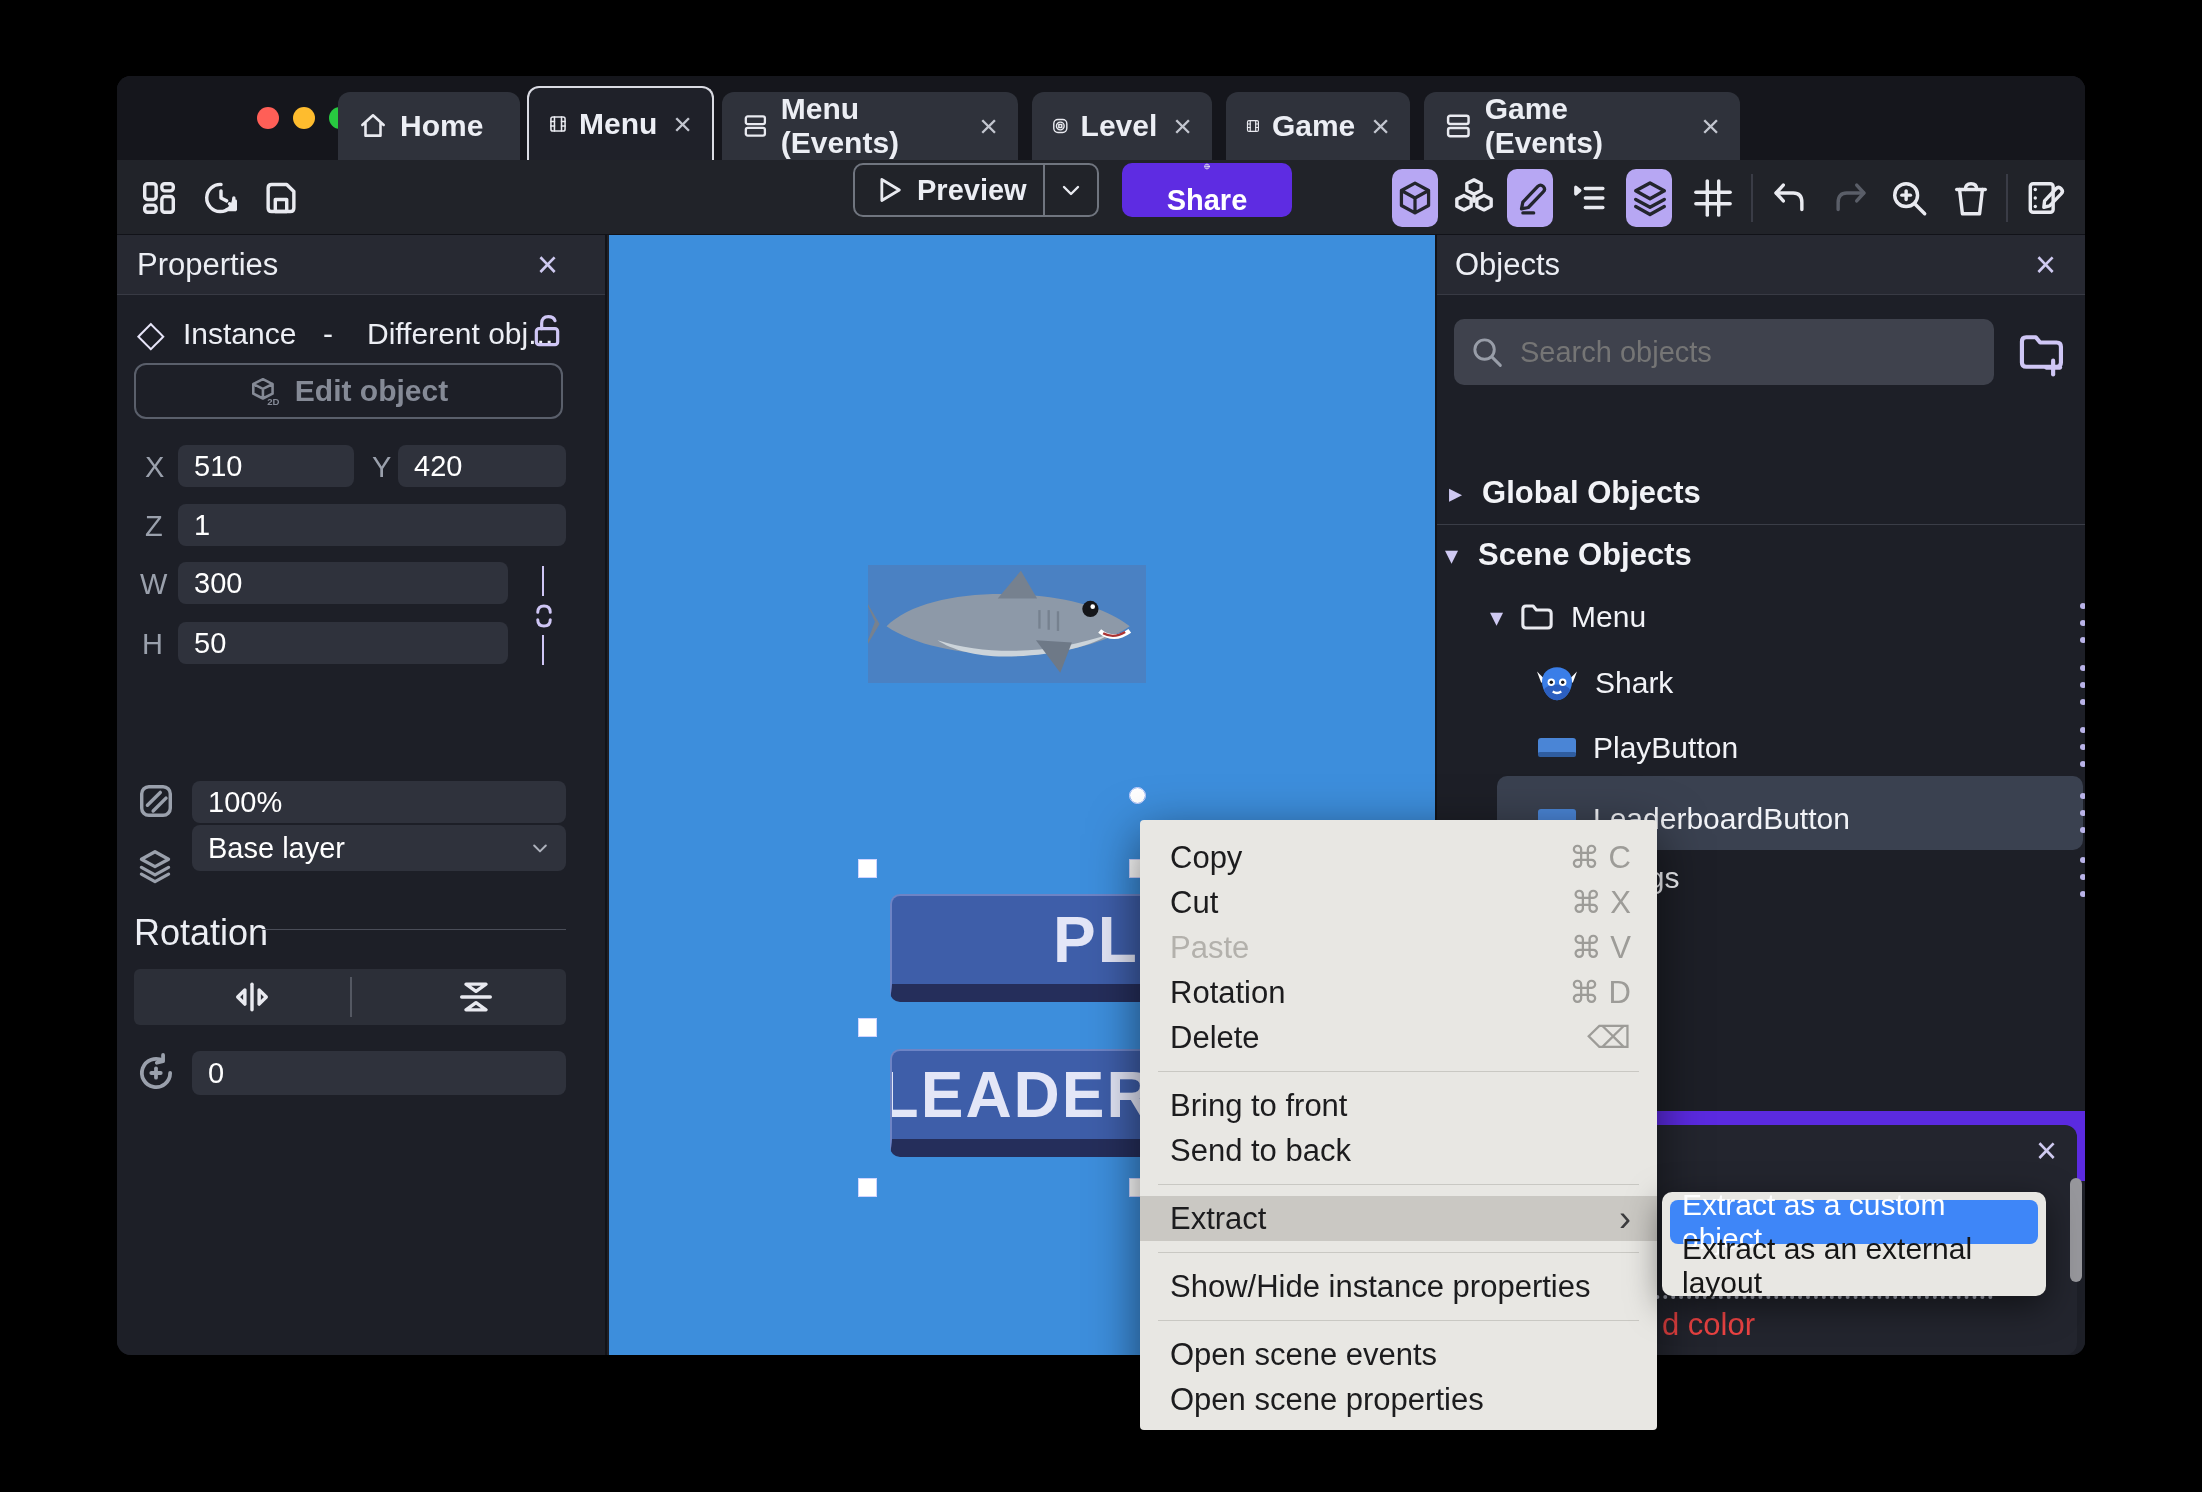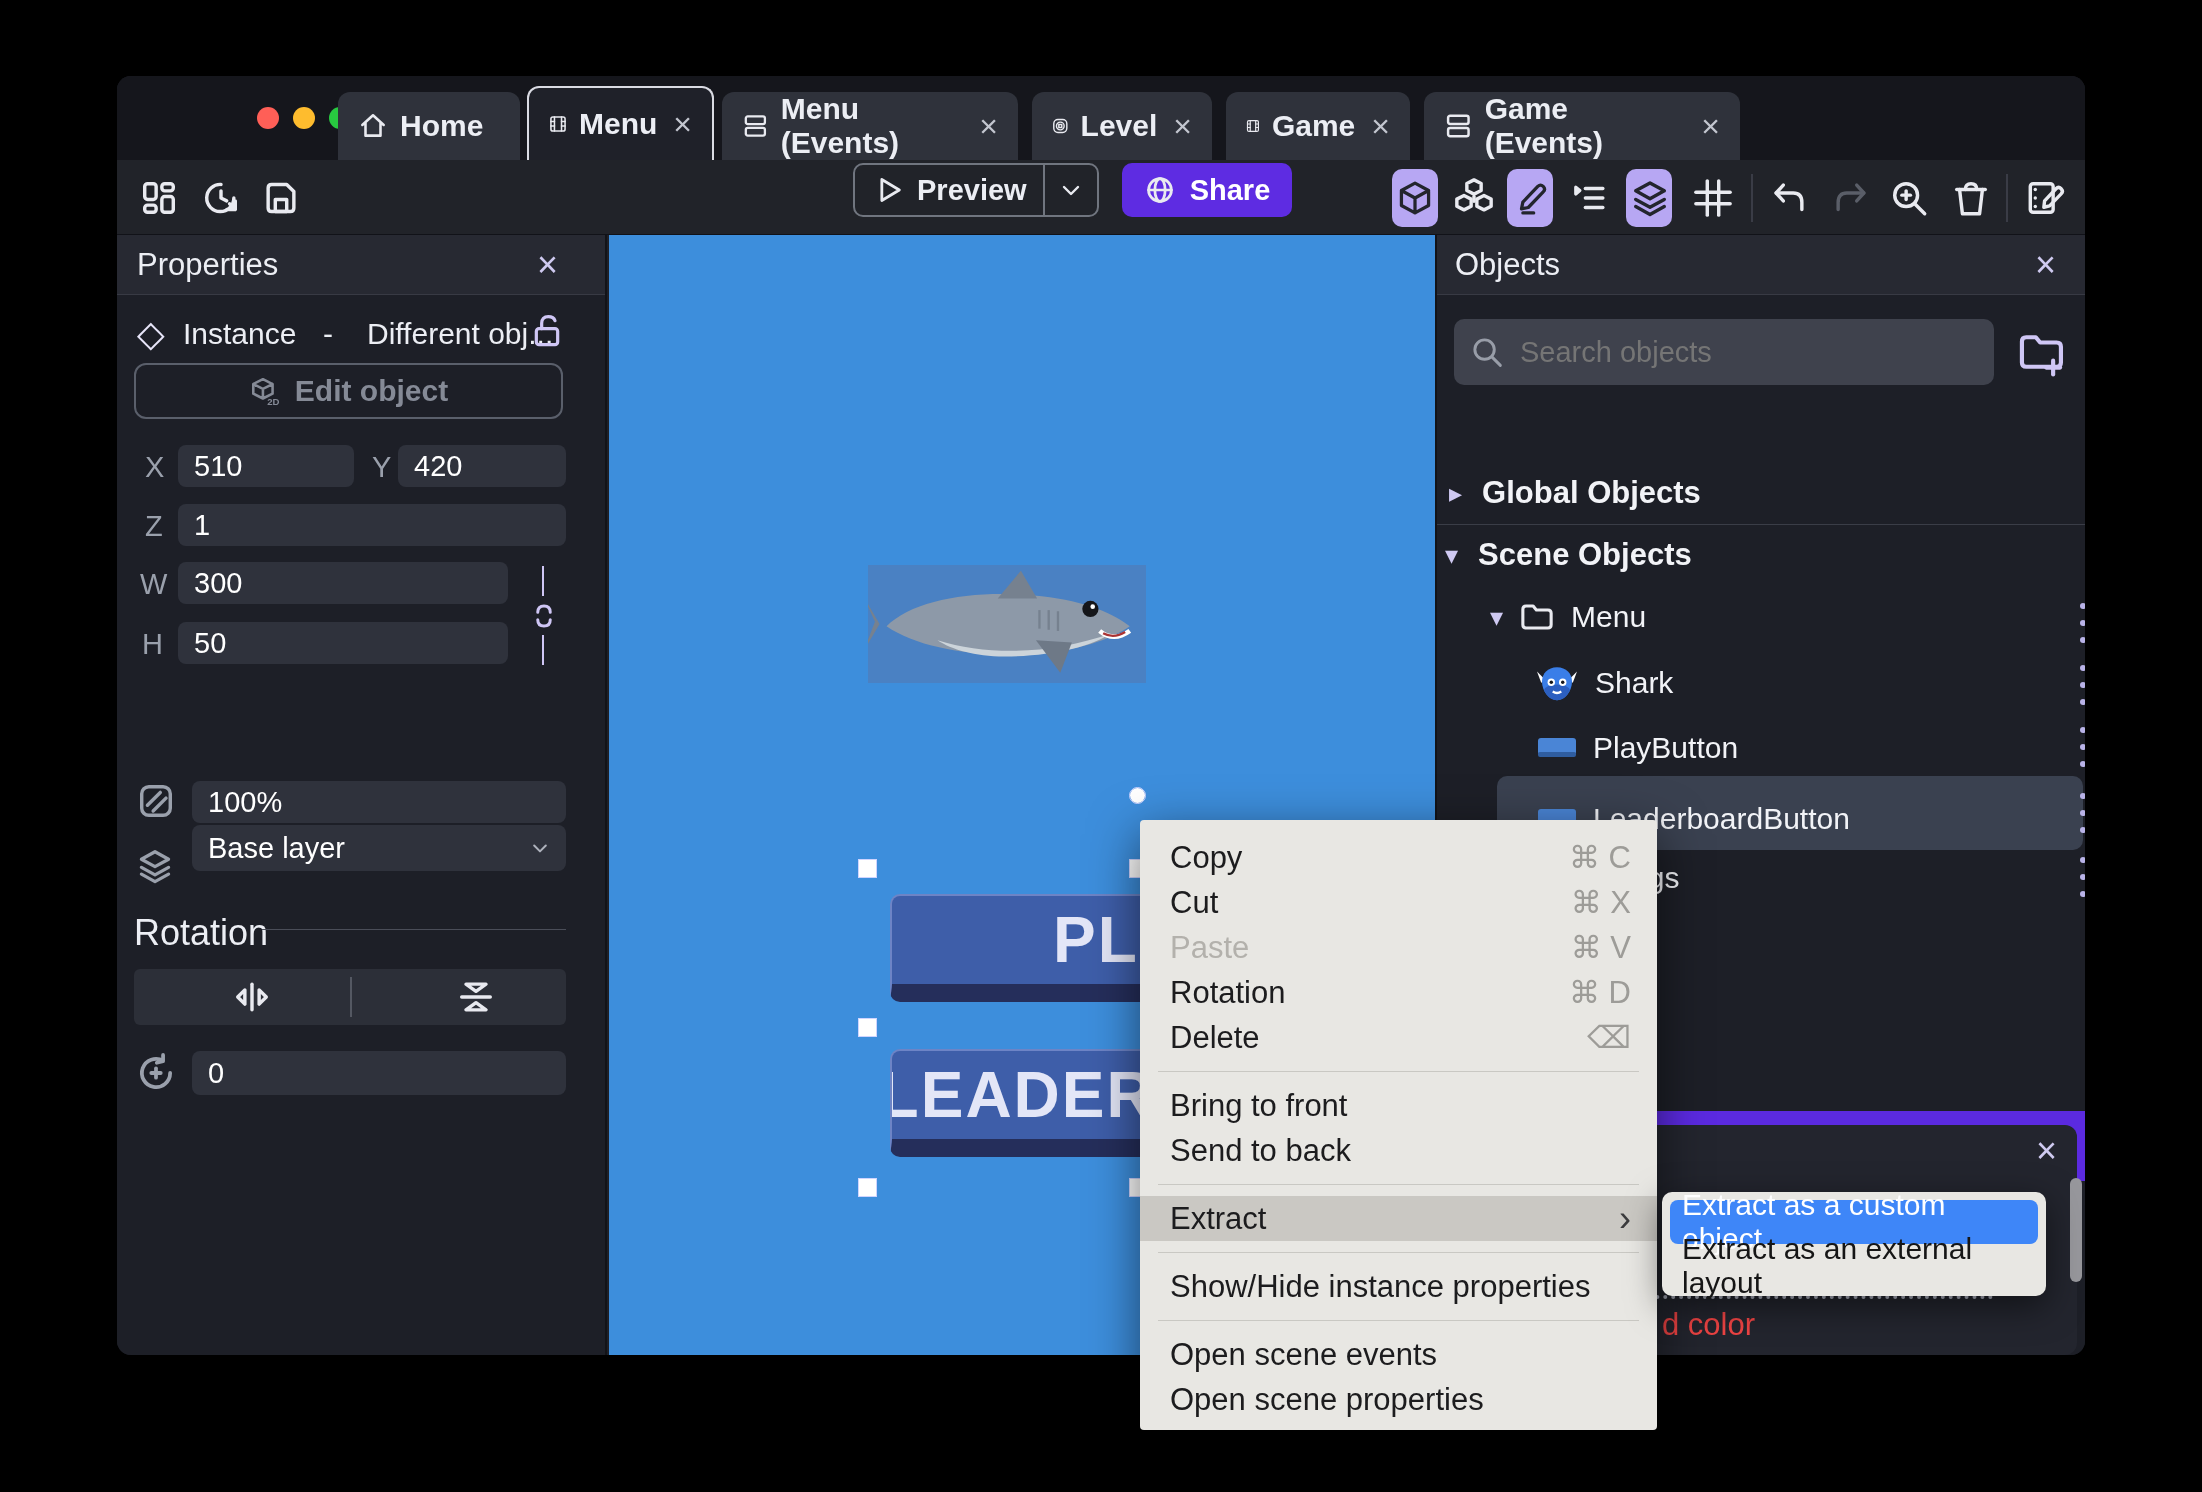--- a/index.html
+++ b/index.html
@@ -18,21 +18,21 @@
   .tab .x{color:#c3c6cf;font-size:32px;font-weight:400;line-height:1;margin-left:4px;}
   
   .toolbar{position:absolute;left:0;top:84px;width:100%;height:75px;background:#212329;border-bottom:1px solid #111218;}
   .icon{stroke:#e9eaf0;fill:none;stroke-width:2.4;stroke-linecap:round;stroke-linejoin:round;}
   .icon.dk{stroke:#23252d;}
   .iconbg{position:absolute;width:46px;height:58px;top:9px;background:#b7a7f3;border-radius:10px;}
   .vsep{position:absolute;top:14px;width:2px;height:48px;background:#3a3c46;}
   .btn-preview{position:absolute;left:736px;top:3px;width:246px;height:54px;border:2px solid #70757f;
     border-radius:10px;display:flex;align-items:center;font-weight:700;font-size:29px;}
   .btn-share{position:absolute;left:1005px;top:3px;width:170px;height:54px;background:#5e2ce2;border-radius:10px;
-    display:flex;align-items:center;justify-content:center;gap:14px;font-weight:700;font-size:29px;color:#fff;}
+    display:flex;align-items:center;justify-content:center;gap:14px;font-weight:700;font-size:29px;color:#fff;flex-direction:column;}
   
   .panel-head{position:absolute;height:60px;background:#272932;border-bottom:1px solid #383a44;
     display:flex;align-items:center;font-size:31px;}
   .close-x{position:absolute;font-size:36px;color:#cfcaf0;font-weight:400;line-height:1;}
   .field{position:absolute;background:#2f323c;border-radius:8px;color:#fff;font-size:29px;
     display:flex;align-items:center;padding:0 16px;}
   .flabel{position:absolute;color:#9aa0ac;font-size:29px;}
   .leftpanel{position:absolute;left:0;top:159px;width:490px;height:1120px;background:#1d1f27;border-right:2px solid #121318;}
   .rightpanel{position:absolute;left:1318px;top:159px;width:650px;height:1120px;background:#1d1f27;border-left:2px solid #121318;}
   .treerow{position:absolute;display:flex;align-items:center;font-size:30px;color:#f2f3f7;}

